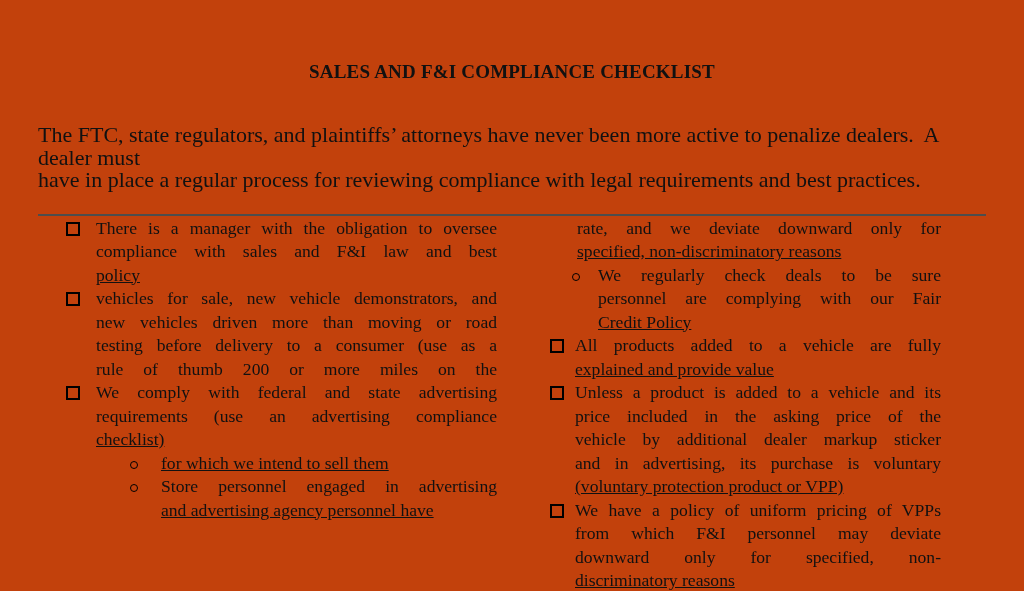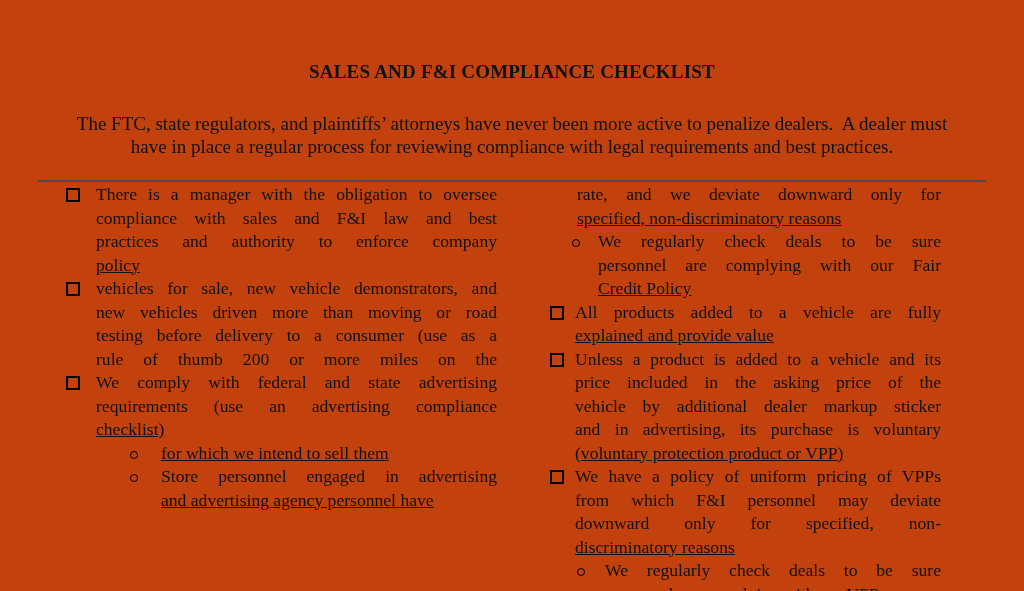--- a/index.html
+++ b/index.html
@@ -9,21 +9,21 @@
     color: #111111;
   }
   .page { position: relative; width: 1024px; height: 591px; background: #c2410c; }
 
   .title {
     margin: 0; padding-top: 60px;
     font-size: 19px; font-weight: bold; line-height: 24px;
     text-align: center; letter-spacing: 0.2px;
   }
 
-  .intro { margin: 29px 38px 0 38px; font-size: 19px; line-height: 22.5px; text-align: center; }
+  .intro { margin: 40px 38px 0 38px; font-size: 22px; line-height: 22.5px; }
   .intro-line { white-space: pre-wrap; }
 
   .rule {
     margin: 22px 38px 0 38px; border: 0; height: 0;
     border-top: 2px solid #4d4d4d;
   }
 
   .cols { display: flex; margin-top: 1px; padding-left: 66px; font-size: 17.6px; line-height: 23.5px; }
   .col-left  { width: 431px; }
   .col-right { width: 400px; margin-left: 44px; }
@@ -69,21 +69,20 @@
     </div>
 
   <hr class="rule">
 
   <div class="cols">
     <div class="col-left">
         <div class="block check">
           <span class="box"></span>
           <div class="line">There is a manager with the obligation to oversee</div>
           <div class="line">compliance with sales and F&amp;I law and best</div>
-          <div class="line">practices and authority to enforce company</div>
           <div class="line last">policy</div>
         </div>
         <div class="block check">
           <span class="box"></span>
           <div class="line">vehicles for sale, new vehicle demonstrators, and</div>
           <div class="line">new vehicles driven more than moving or road</div>
           <div class="line">testing before delivery to a consumer (use as a</div>
           <div class="line">rule of thumb 200 or more miles on the</div>
         </div>
         <div class="block check">

